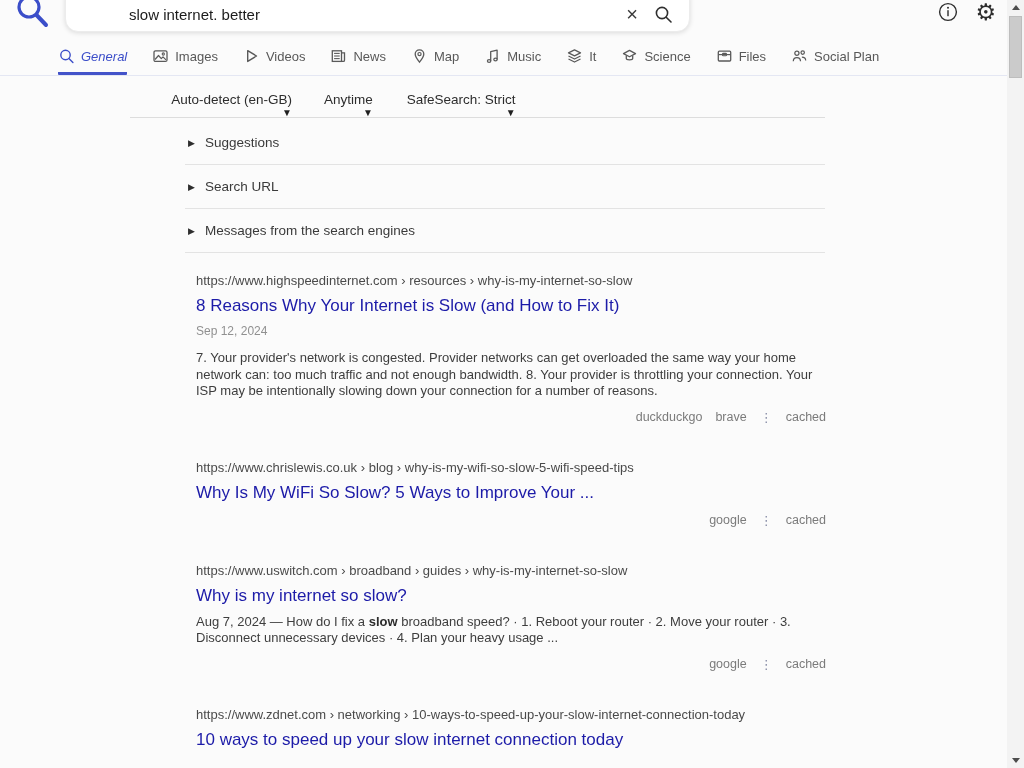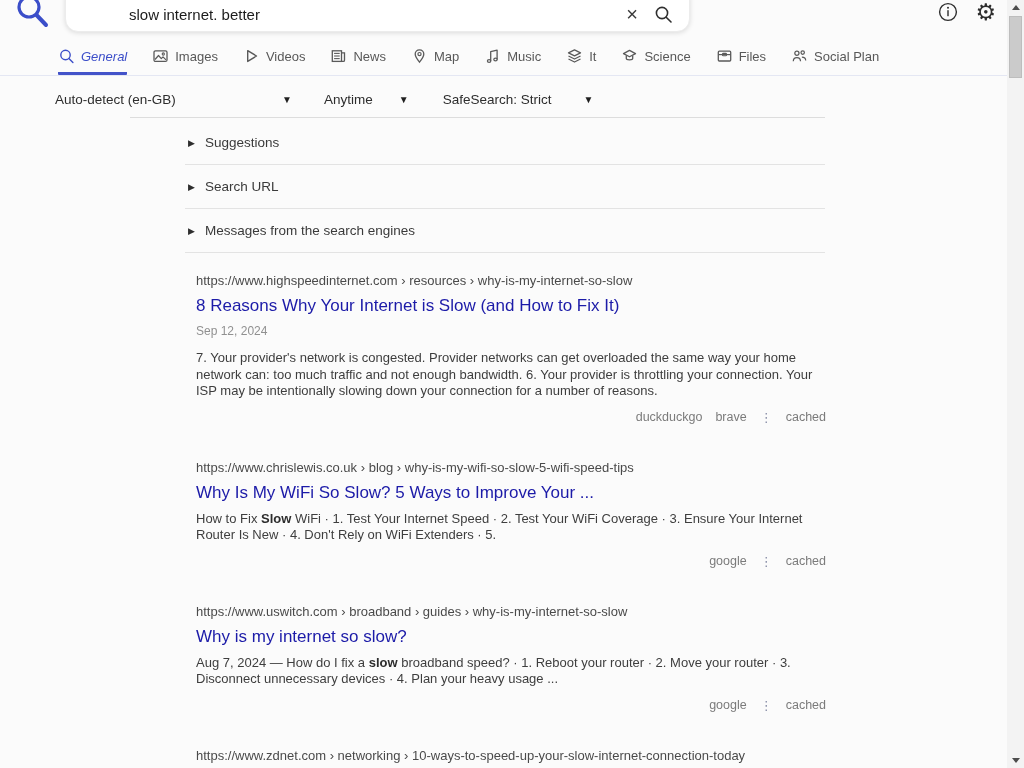--- a/index.html
+++ b/index.html
@@ -62,21 +62,21 @@
   }
   .tab svg { stroke: #5a5a5a; }
   .tab.active { color: #3c4ec9; border-bottom-color: #4353c9; border-radius: 1px; font-style: italic; }
   .tab.active svg { stroke: #3c4ec9; }
 
   
   .filters {
     position: absolute; top: 92px; left: 55px;
     display: flex; align-items: center; font-size: 13.5px; color: #2d2d2d;
   }
-  .filter-select { display: flex; align-items: center; cursor: pointer; }
+  .filter-select { display: flex; align-items: flex-end; cursor: pointer; flex-direction: column; }
   .filter-lang { width: 237px; justify-content: space-between; margin-right: 32px; }
   .filter-time { margin-right: 34px; }
   .filter-time .arrow { margin-left: 26px; }
   .filter-safe .arrow { margin-left: 32px; }
   .arrow { font-size: 10px; color: #1f1f1f; }
   .filters-hairline {
     position: absolute; top: 117px; left: 130px; width: 695px; height: 1px;
     background: #dddddd;
   }
 
@@ -291,32 +291,31 @@
       <span class="marker">▶</span>
       <span>Messages from the search engines</span>
     </div>
   </div>
 
 <div class="results" id="results">
     <div class="result">
       <div class="r-url">https://www.highspeedinternet.com › resources › why-is-my-internet-so-slow</div>
       <a class="r-title">8 Reasons Why Your Internet is Slow (and How to Fix It)</a>
       <div class="r-date">Sep 12, 2024</div>
-      <div class="r-content"><span>7. Your provider's network is congested. Provider networks can get overloaded the same way your home network can: too much traffic and not enough bandwidth. 6. Your provider is throttling your connection. Your ISP may be intentionally slowing down your connection for a number of reasons.</span></div>
+      <div class="r-content"><span>7. Your provider's network is congested. Provider networks can get overloaded the same way your home network can: too much traffic and not enough bandwidth. 8. Your provider is throttling your connection. Your ISP may be intentionally slowing down your connection for a number of reasons.</span></div>
       <div class="r-foot">
         <span class="engine">duckduckgo</span>
         <span class="engine">brave</span>
         <span class="dots">⋮</span>
         <span class="cached">cached</span>
       </div>
     </div>
     <div class="result">
       <div class="r-url">https://www.chrislewis.co.uk › blog › why-is-my-wifi-so-slow-5-wifi-speed-tips</div>
       <a class="r-title">Why Is My WiFi So Slow? 5 Ways to Improve Your ...</a>
-      <div class="r-content"><span>How to Fix </span><b>Slow</b><span> WiFi · 1. Test Your Internet Speed · 2. Test Your WiFi Coverage · 3. Ensure Your Internet Router Is New · 4. Don't Rely on WiFi Extenders · 5.</span></div>
       <div class="r-foot">
         <span class="engine">google</span>
         <span class="dots">⋮</span>
         <span class="cached">cached</span>
       </div>
     </div>
     <div class="result">
       <div class="r-url">https://www.uswitch.com › broadband › guides › why-is-my-internet-so-slow</div>
       <a class="r-title">Why is my internet so slow?</a>
       <div class="r-content"><span>Aug 7, 2024 — How do I fix a </span><b>slow</b><span> broadband speed? · 1. Reboot your router · 2. Move your router · 3. Disconnect unnecessary devices · 4. Plan your heavy usage ...</span></div>

